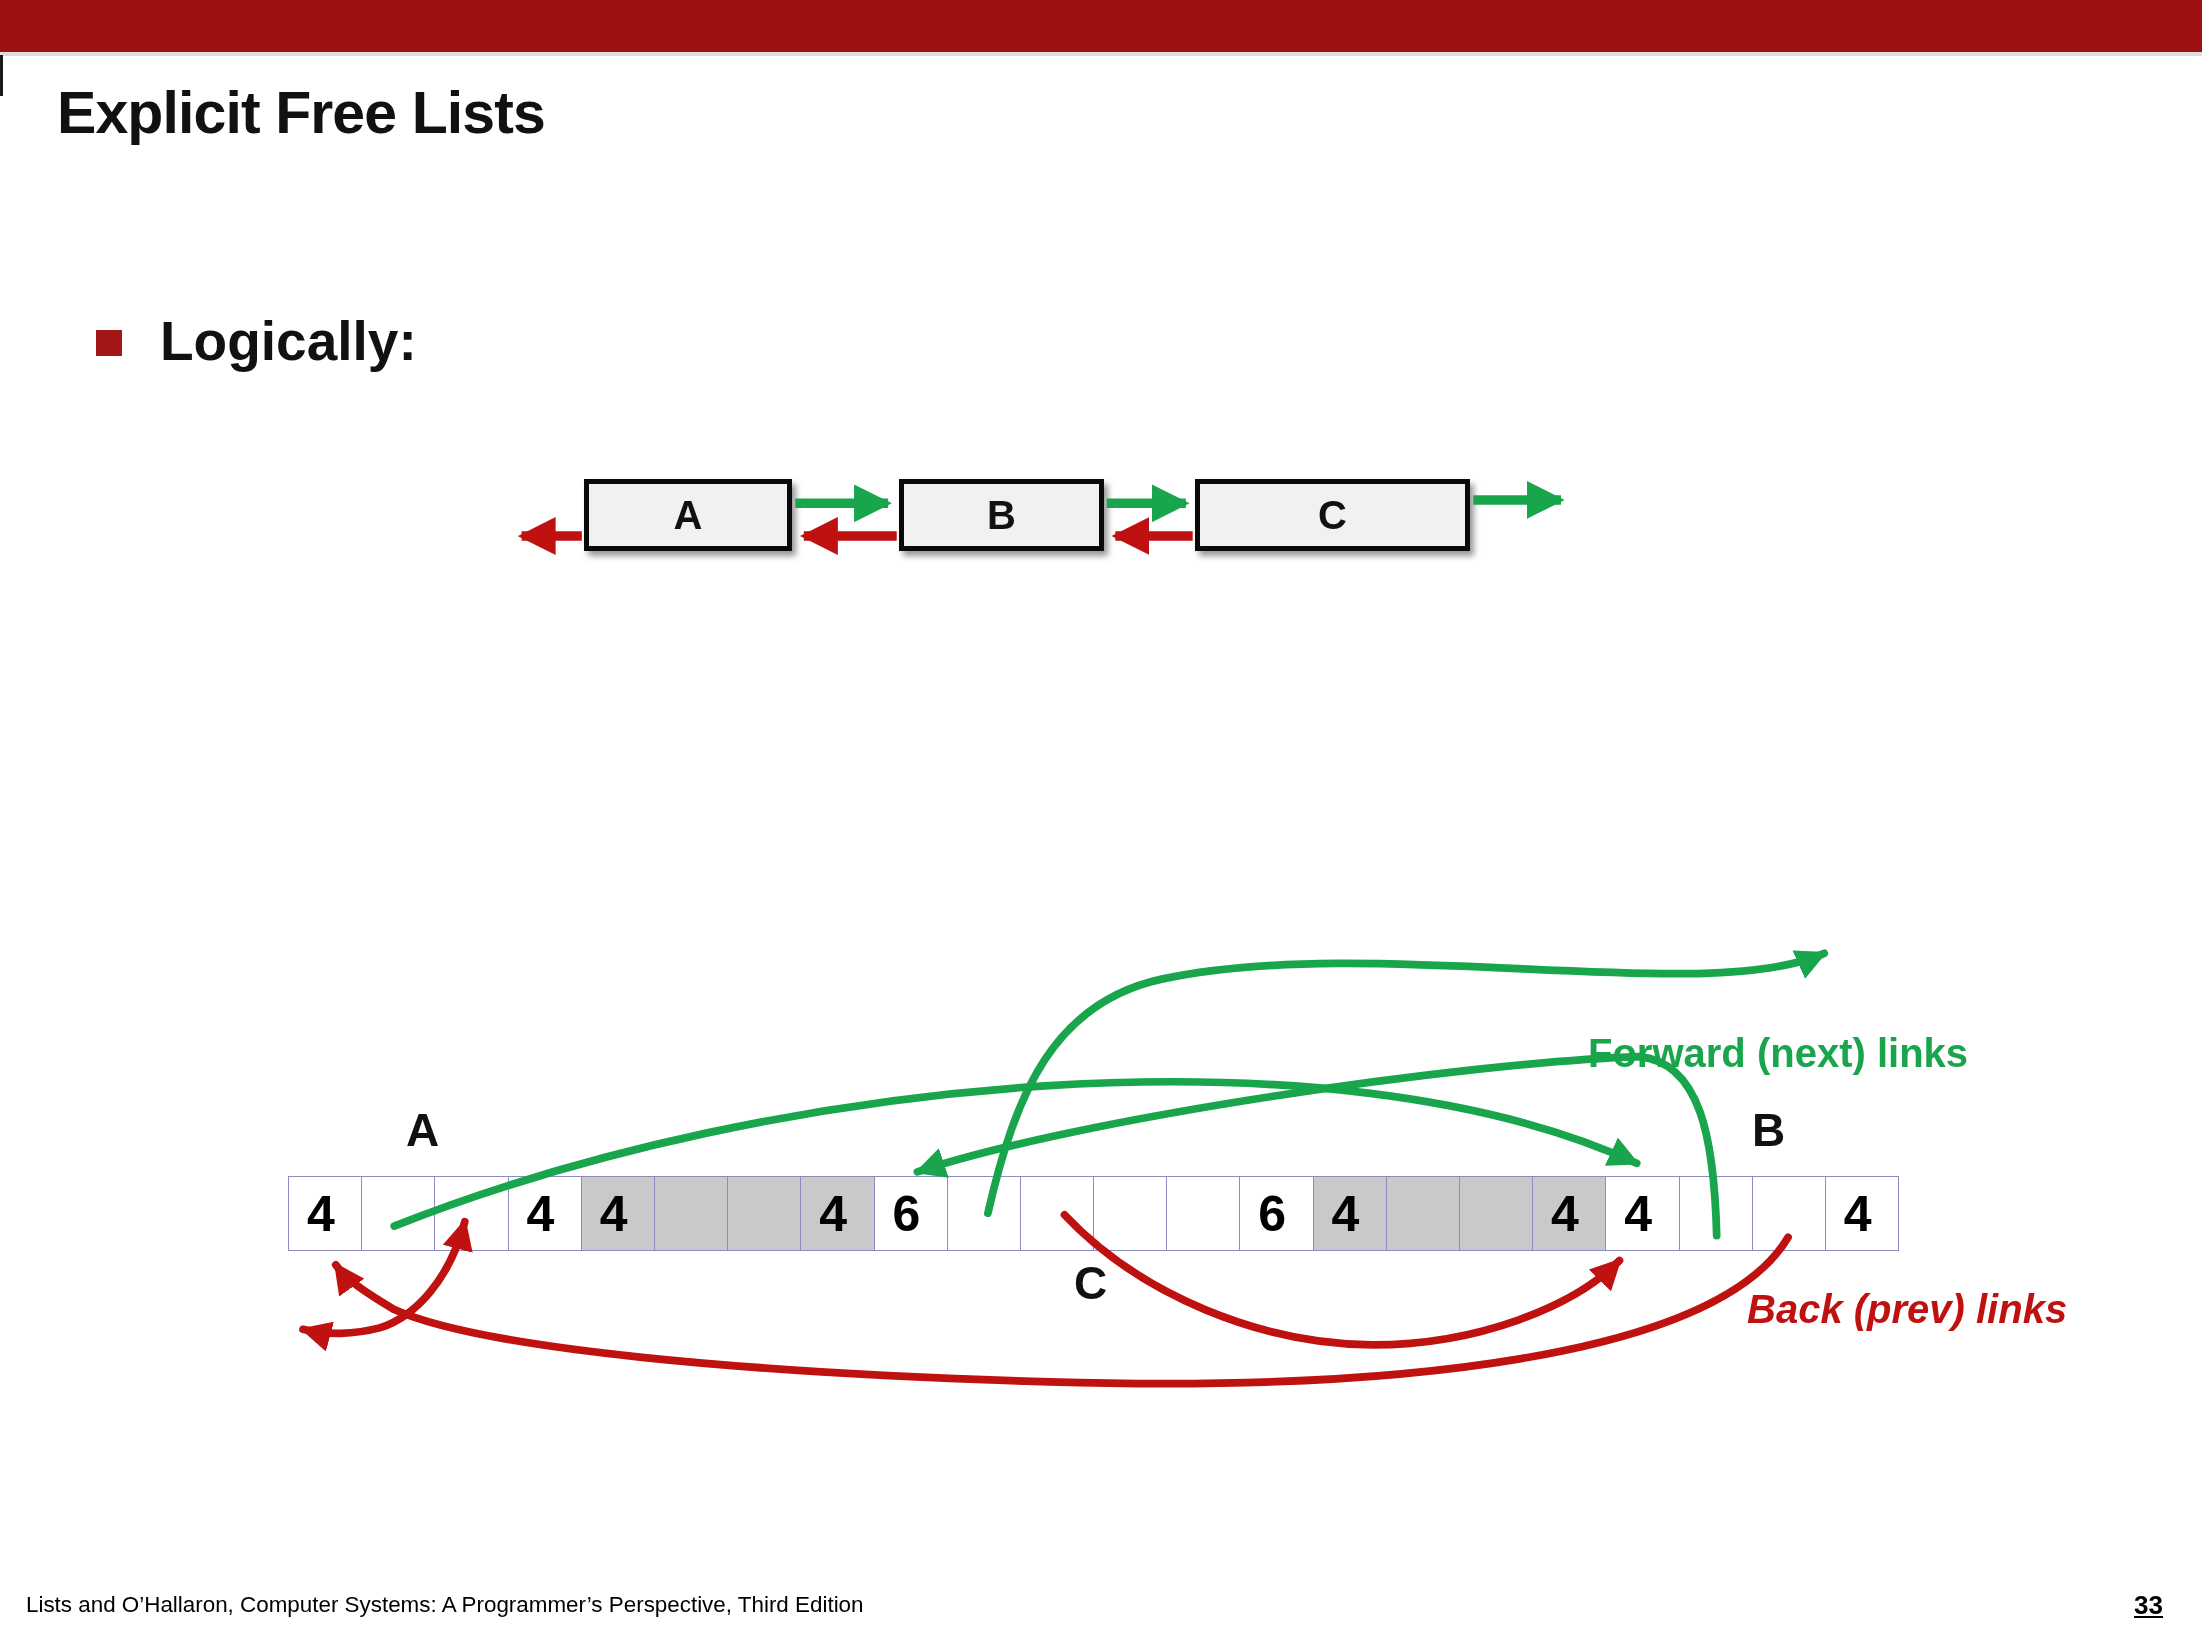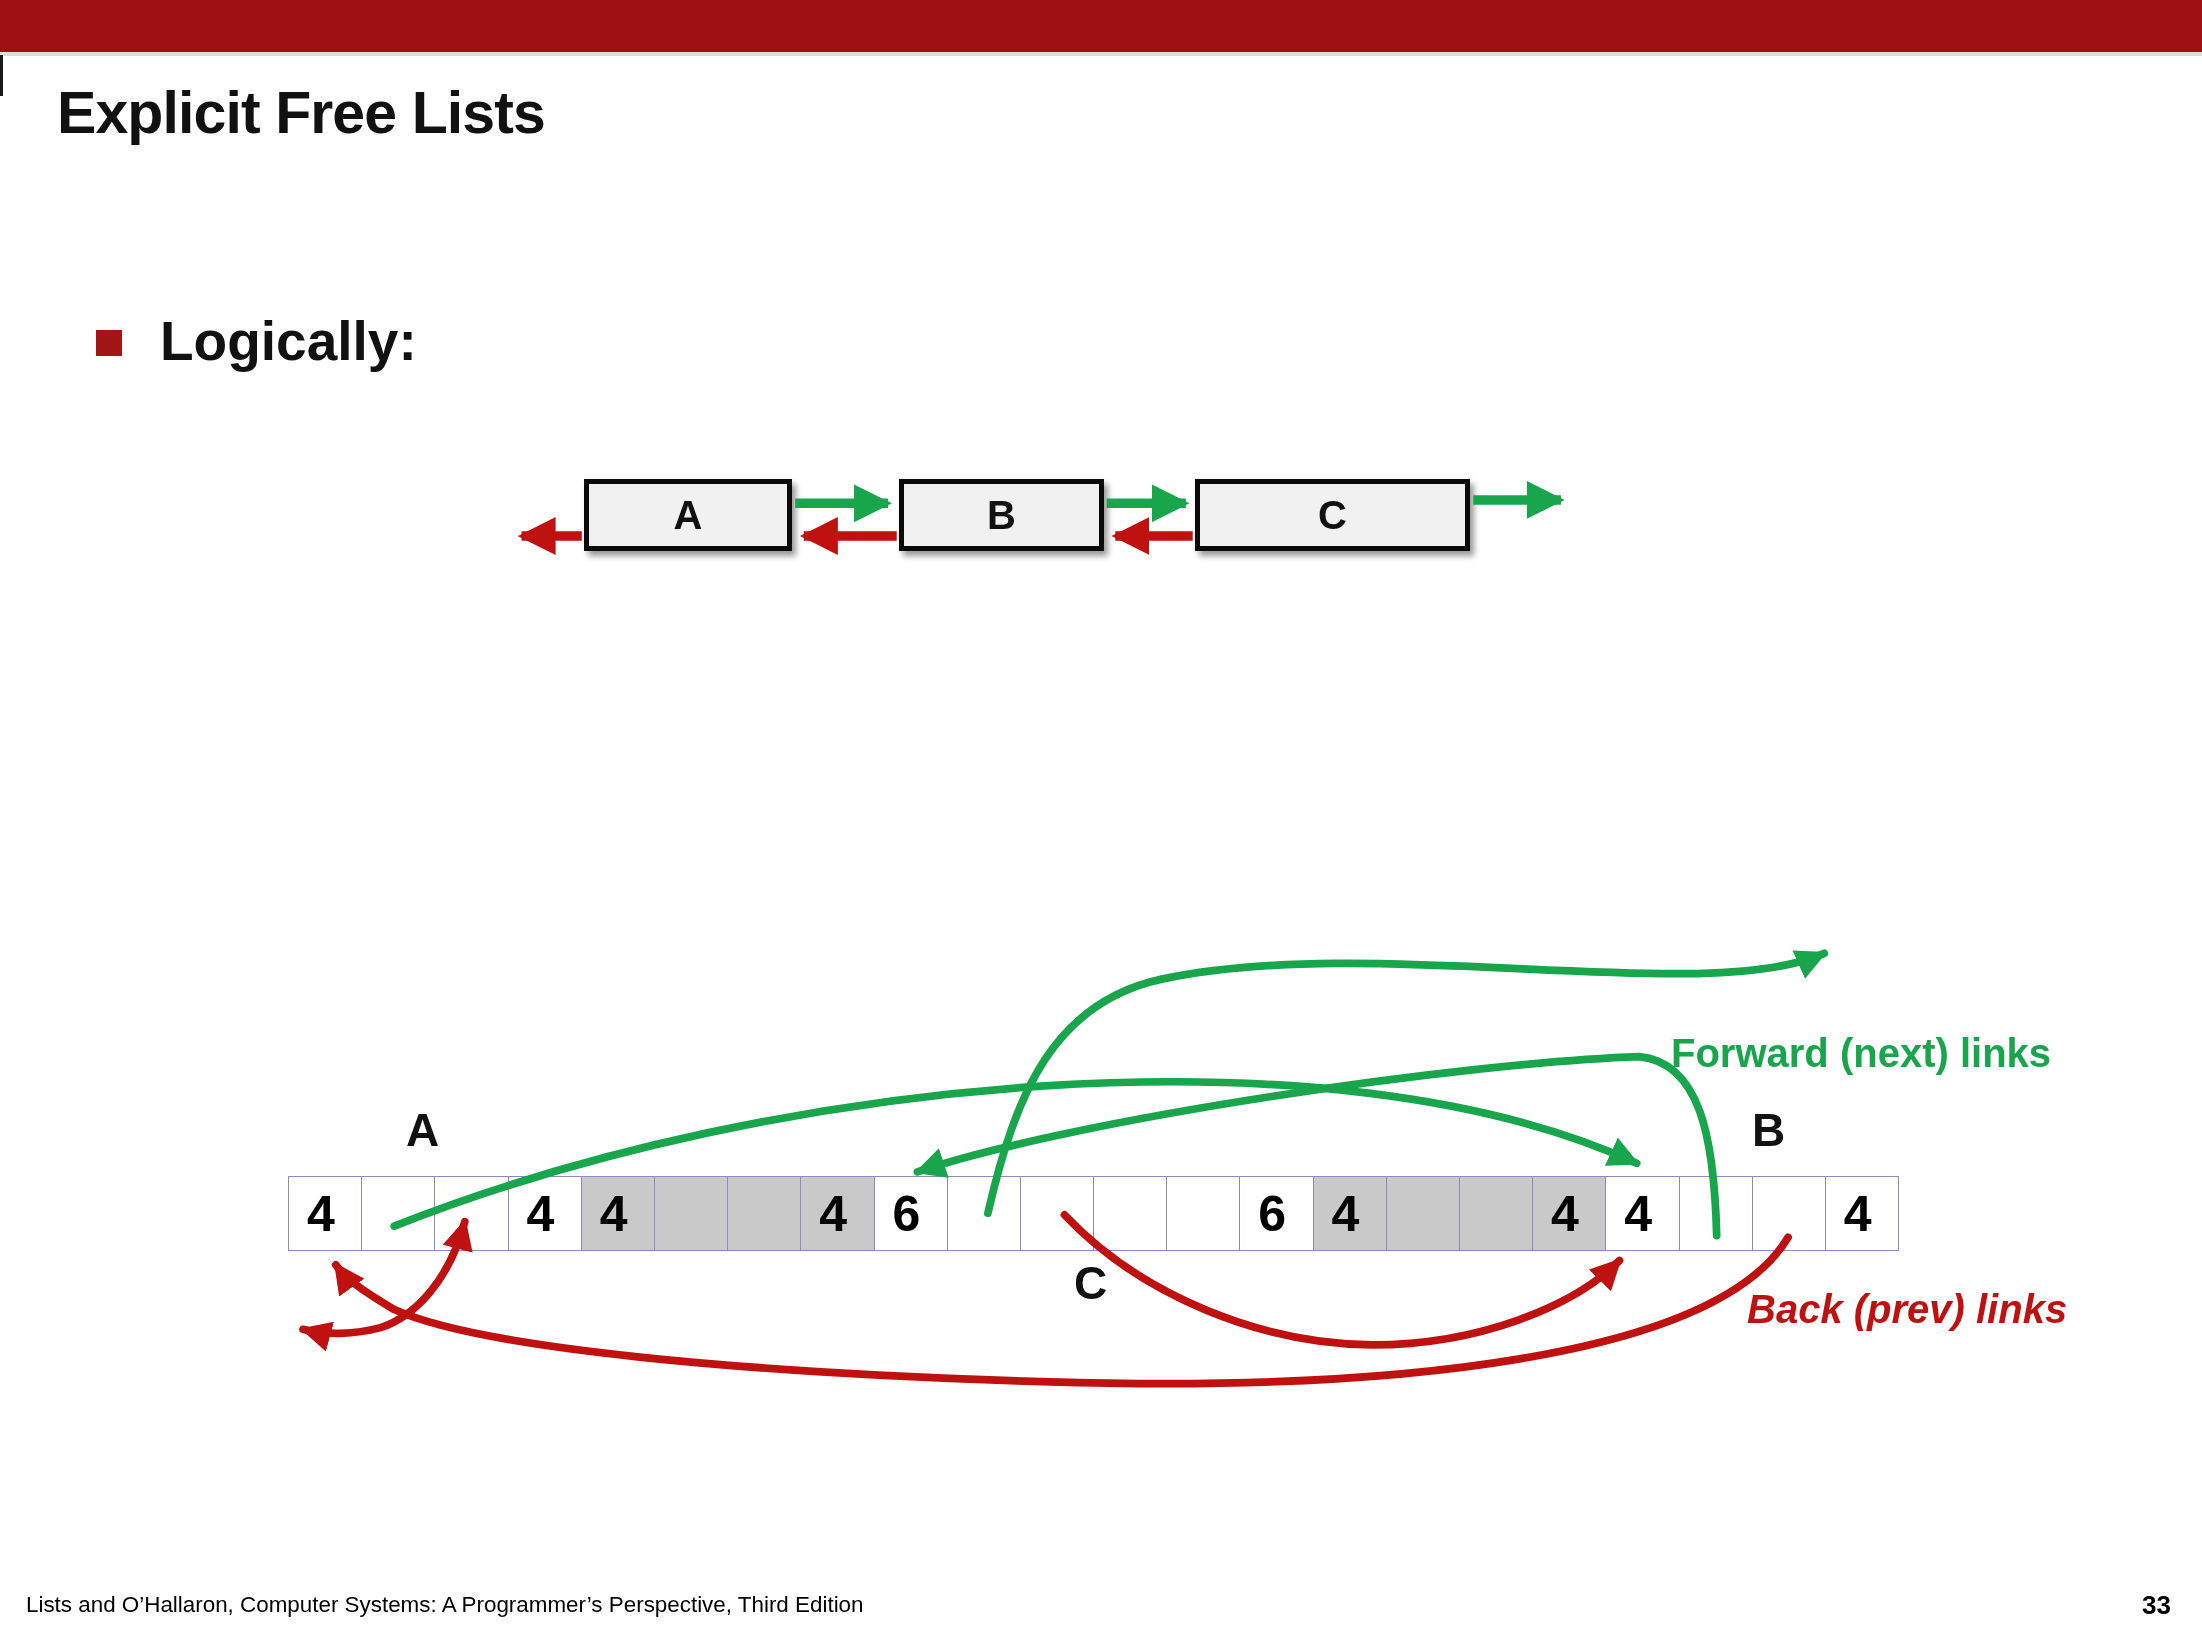--- a/index.html
+++ b/index.html
@@ -81,38 +81,38 @@
     padding-right:8.6px;
   }
   .mem-cell:last-child{border-right:none;}
   .mem-cell.shaded{background:var(--cell-shade);}
   
   .dlabel{position:absolute;font-size:46px;font-weight:bold;z-index:10;}
   .dlabel.a{left:406px;top:1103px;}
   .dlabel.b{left:1752px;top:1103px;}
   .dlabel.c{left:1074px;top:1256px;}
   .legend{position:absolute;font-size:40px;font-weight:bold;z-index:10;}
-  .legend.fwd{left:1671px;top:1031px;color:var(--green);text-align:right;}
+  .legend.fwd{left:1588px;top:1031px;color:var(--green);text-align:right;}
   .legend.back{left:1747px;top:1287px;color:var(--red);font-style:italic;}
   
   svg.overlay{
     position:absolute;left:0;top:0;z-index:20;pointer-events:none;
   }
   .st-green{stroke:var(--green);fill:none;}
   .st-red{stroke:var(--red);fill:none;}
   .mk-green{fill:var(--green);}
   .mk-red{fill:var(--red);}
   
   .footer-cite{
     position:absolute;left:26px;top:1592px;
     font-size:22.4px;color:#000;
   }
   .footer-page{
-    position:absolute;right:32px;top:1590px;
-    font-size:26px;font-weight:bold;color:#000;
+    position:absolute;right:40px;top:1590px;
+    font-size:26px;font-weight:bold;color:#000;text-decoration:underline;
   }
 </style>
 </head>
 <body>
 
 <div class="slide">
 
   <div class="banner"></div>
   <div class="banner-underline"></div>
   <div class="banner-brand">Carnegie Mellon</div>

